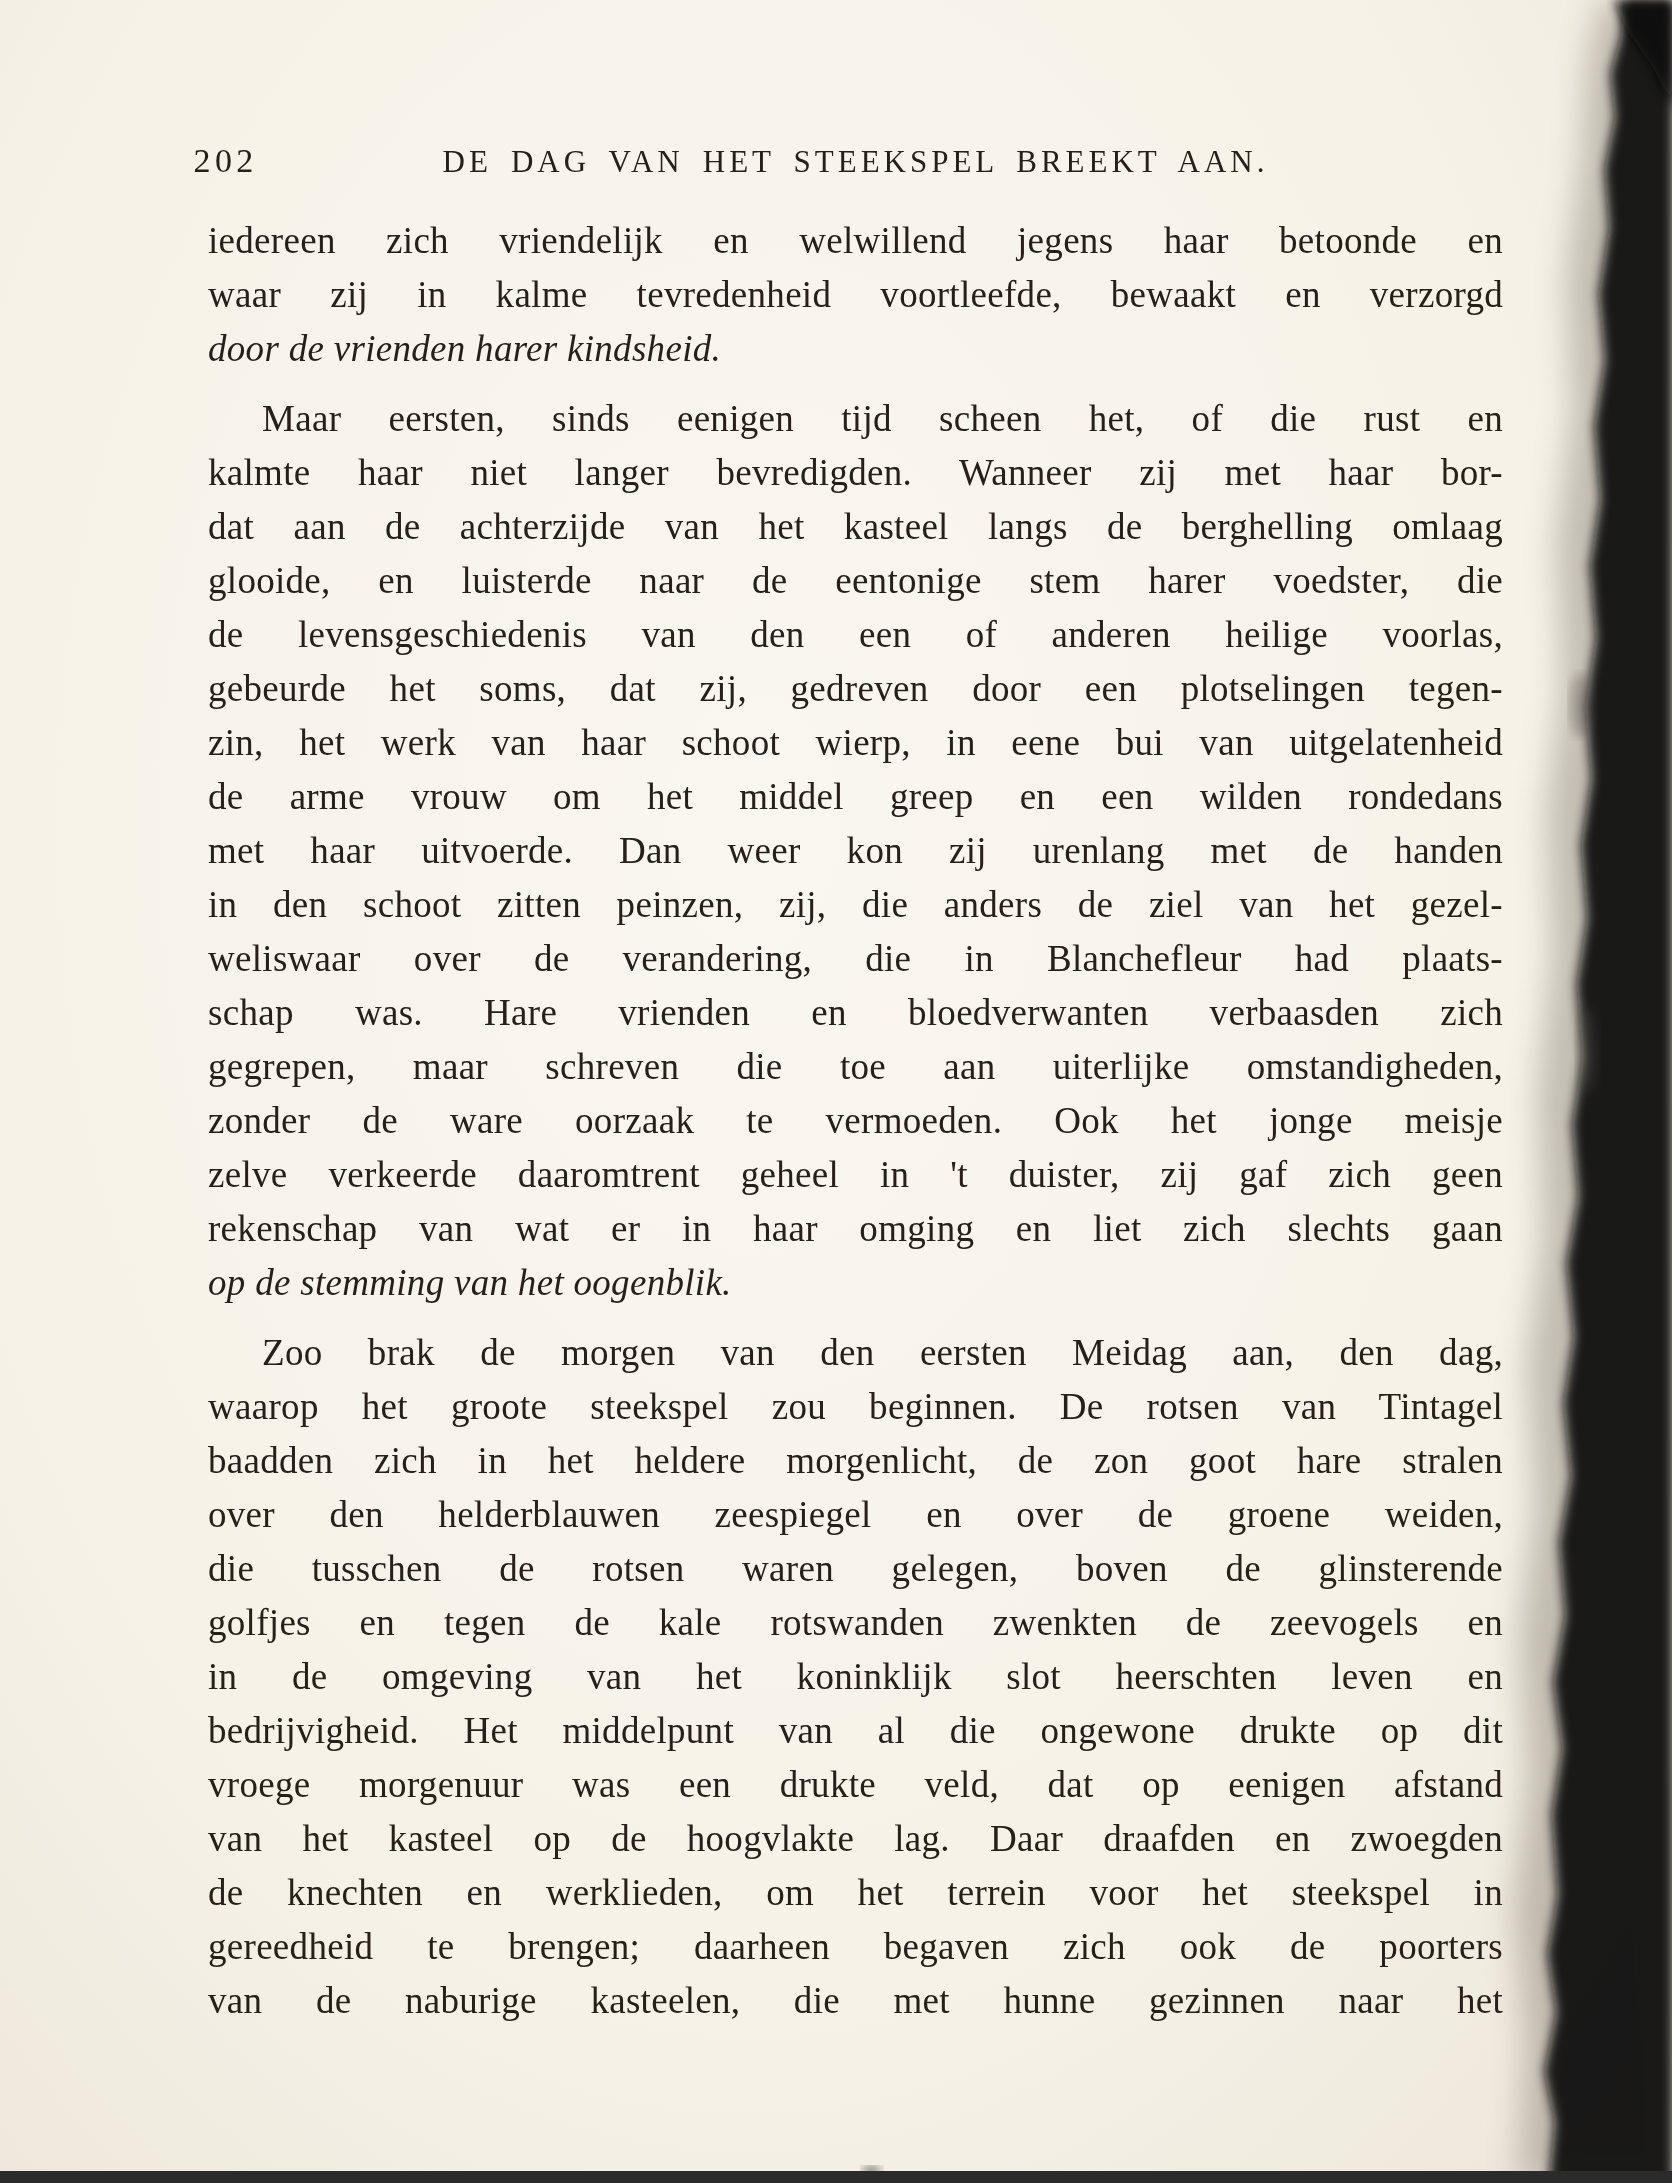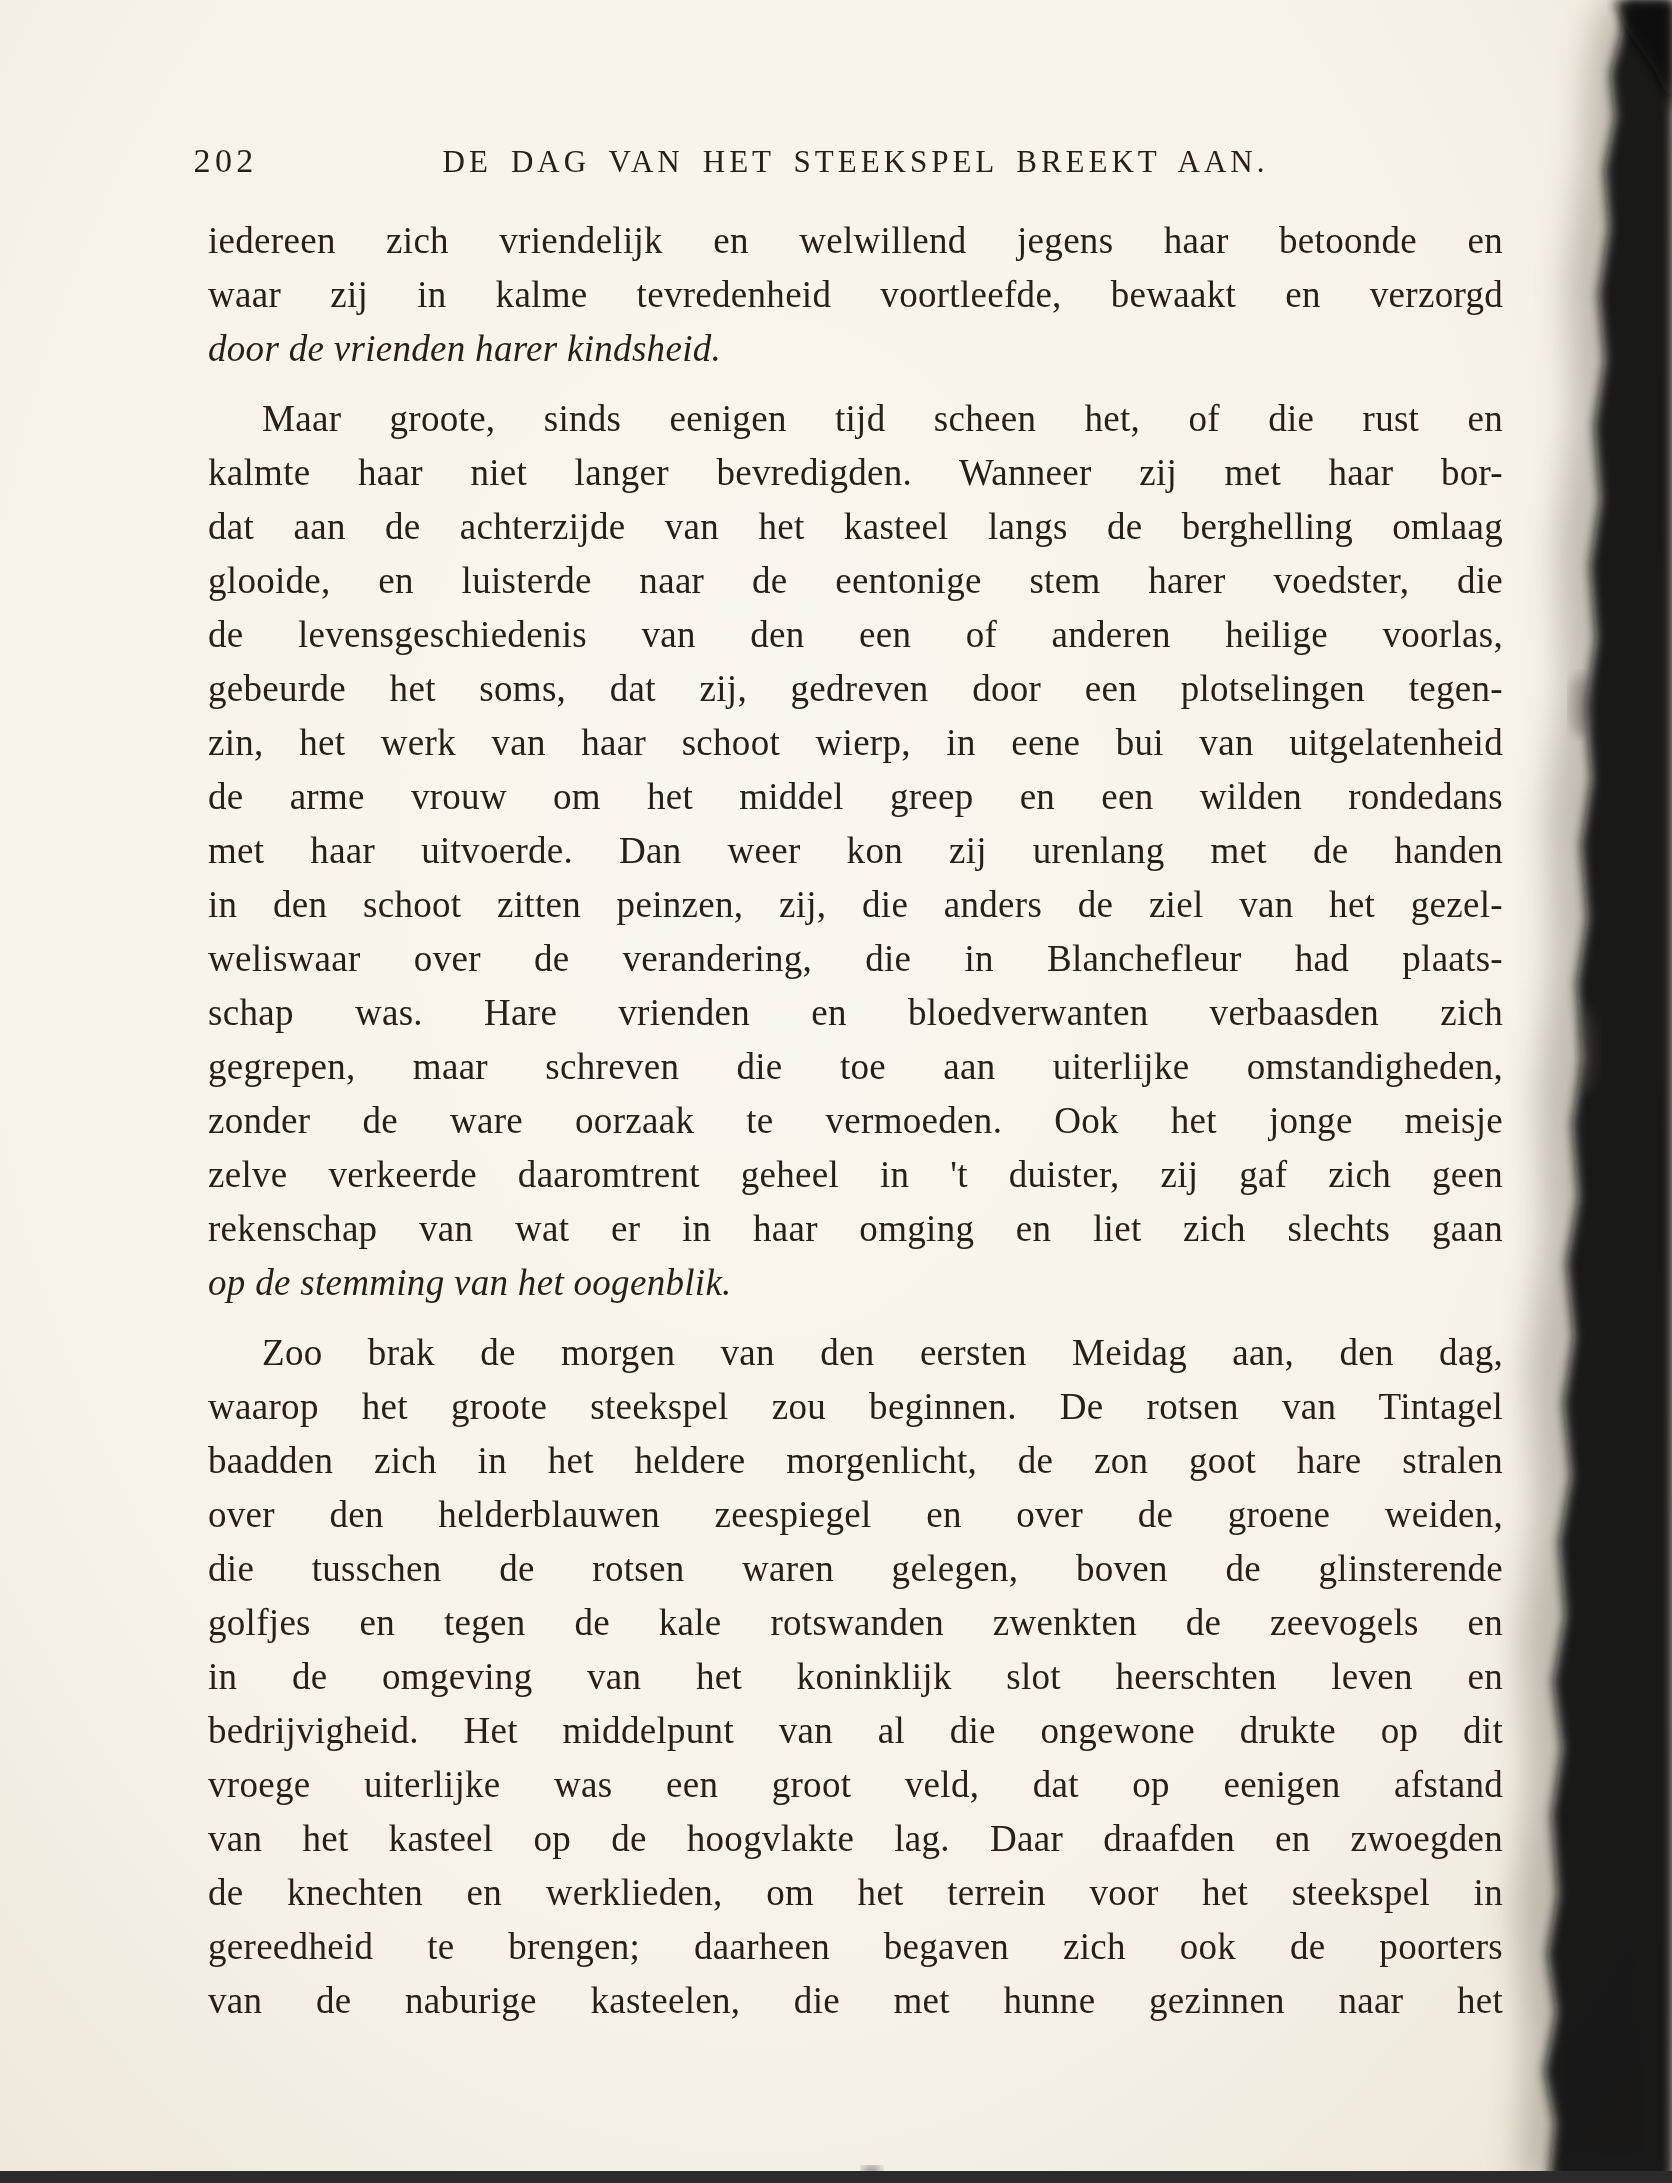--- a/index.html
+++ b/index.html
@@ -85,21 +85,21 @@
     </header>
 
     <main class="page-body">
 
     <div class="para">
           <div class="line">iedereen zich vriendelijk en welwillend jegens haar betoonde en</div>
           <div class="line">waar zij in kalme tevredenheid voortleefde, bewaakt en verzorgd</div>
           <div class="line last">door de vrienden harer kindsheid.</div>
         </div>
         <div class="para">
-          <div class="line first">Maar groote, sinds eenigen tijd scheen het, of die rust en</div>
+          <div class="line first">Maar eersten, sinds eenigen tijd scheen het, of die rust en</div>
           <div class="line">kalmte haar niet langer bevredigden. Wanneer zij met haar bor-</div>
           <div class="line">dat aan de achterzijde van het kasteel langs de berghelling omlaag</div>
           <div class="line">glooide, en luisterde naar de eentonige stem harer voedster, die</div>
           <div class="line">de levensgeschiedenis van den een of anderen heilige voorlas,</div>
           <div class="line">gebeurde het soms, dat zij, gedreven door een plotselingen tegen-</div>
           <div class="line">zin, het werk van haar schoot wierp, in eene bui van uitgelatenheid</div>
           <div class="line">de arme vrouw om het middel greep en een wilden rondedans</div>
           <div class="line">met haar uitvoerde. Dan weer kon zij urenlang met de handen</div>
           <div class="line">in den schoot zitten peinzen, zij, die anders de ziel van het gezel-</div>
           <div class="line">weliswaar over de verandering, die in Blanchefleur had plaats-</div>
@@ -112,21 +112,21 @@
         </div>
         <div class="para">
           <div class="line first">Zoo brak de morgen van den eersten Meidag aan, den dag,</div>
           <div class="line">waarop het groote steekspel zou beginnen. De rotsen van Tintagel</div>
           <div class="line">baadden zich in het heldere morgenlicht, de zon goot hare stralen</div>
           <div class="line">over den helderblauwen zeespiegel en over de groene weiden,</div>
           <div class="line">die tusschen de rotsen waren gelegen, boven de glinsterende</div>
           <div class="line">golfjes en tegen de kale rotswanden zwenkten de zeevogels en</div>
           <div class="line">in de omgeving van het koninklijk slot heerschten leven en</div>
           <div class="line">bedrijvigheid. Het middelpunt van al die ongewone drukte op dit</div>
-          <div class="line">vroege uiterlijke was een groot veld, dat op eenigen afstand</div>
+          <div class="line">vroege morgenuur was een drukte veld, dat op eenigen afstand</div>
           <div class="line">van het kasteel op de hoogvlakte lag. Daar draafden en zwoegden</div>
           <div class="line">de knechten en werklieden, om het terrein voor het steekspel in</div>
           <div class="line">gereedheid te brengen; daarheen begaven zich ook de poorters</div>
           <div class="line">van de naburige kasteelen, die met hunne gezinnen naar het</div>
         </div>
       </main>
   </div>
 
   <svg class="scan-edge" viewBox="0 0 2277 2972" preserveAspectRatio="none" aria-hidden="true">
     <defs>

